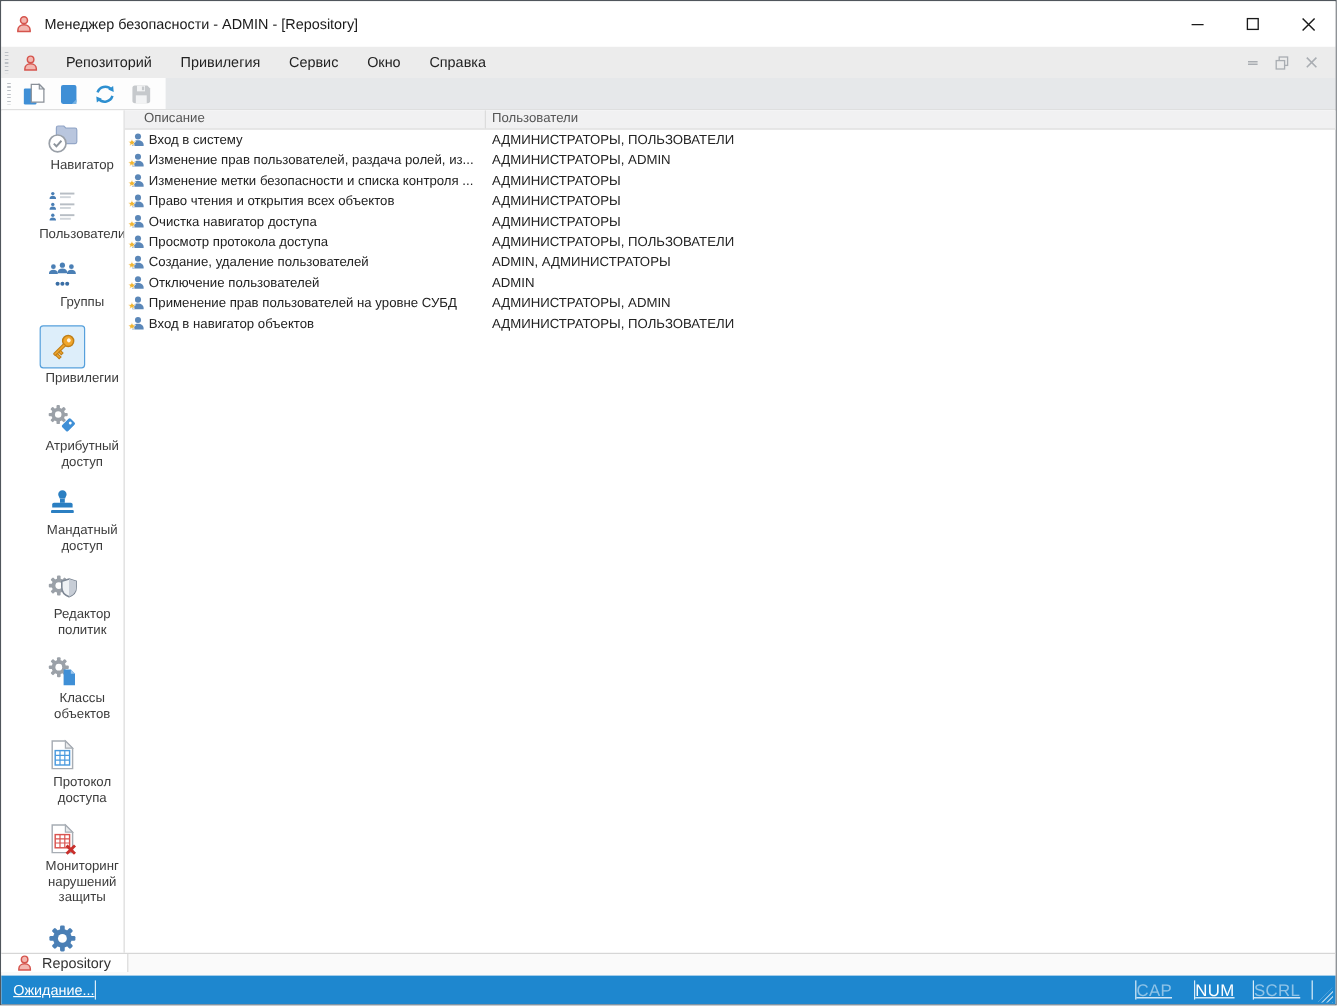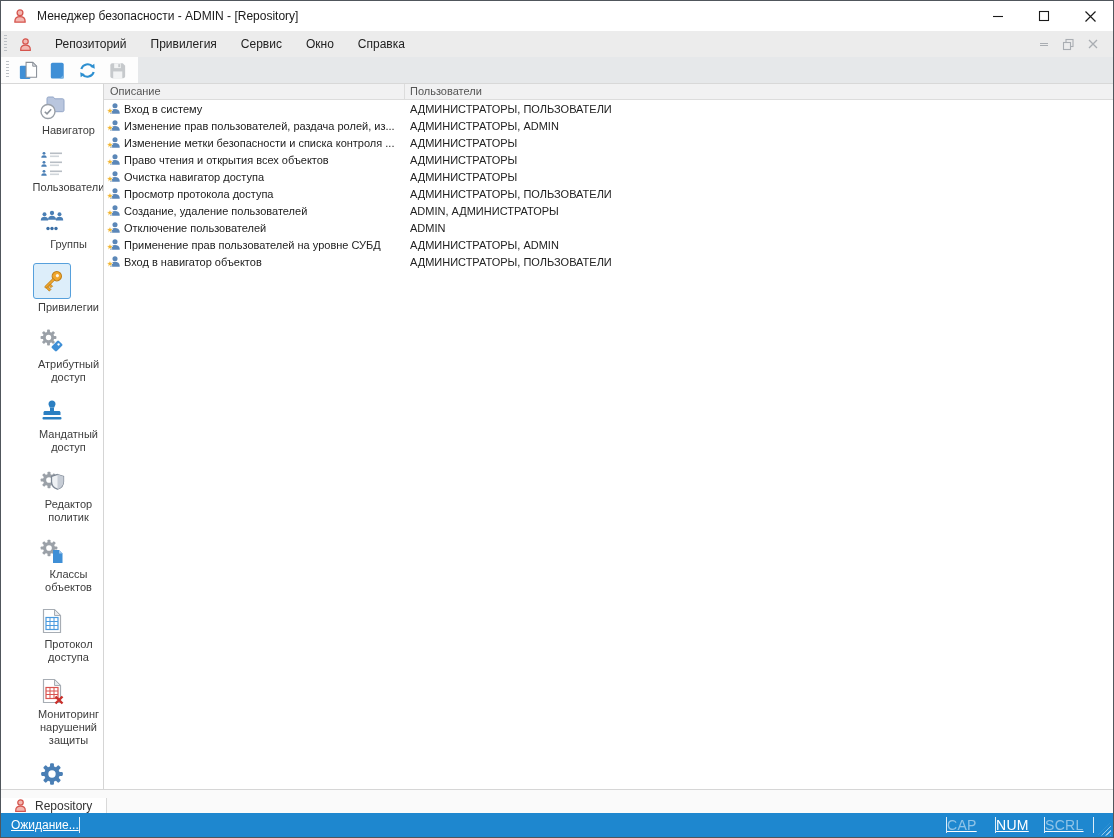--- a/index.html
+++ b/index.html
@@ -1,20 +1,20 @@
 <!DOCTYPE html>
 <html><head>
 <meta charset="utf-8">
 <style>
   * { margin:0; padding:0; box-sizing:border-box; }
   html,body { width:1114px; height:838px; font-family:"Liberation Sans","DejaVu Sans",sans-serif; background:#fff; }
   .window { width:1114px; height:838px; border:1px solid #50565c; display:flex; flex-direction:column; background:#fff; overflow:hidden; }
 
   
-  .titlebar { height:30px; background:#fff; display:flex; align-items:center; flex:none; }
+  .titlebar { height:38px; background:#fff; display:flex; align-items:center; flex:none; }
   .titlebar .app-ico { margin:0 9px 0 11px; display:flex; }
   .titlebar .title { font-size:12px; color:#1a1a1a; }
   .win-controls { margin-left:auto; display:flex; height:100%; }
   .win-btn { width:46px; height:100%; display:flex; align-items:center; justify-content:center; cursor:default; }
 
   
   .menubar { height:26px; background:#ececec; display:flex; align-items:center; flex:none; }
   .grip { width:3px; height:18px; margin:0 3px 0 3px; background:repeating-linear-gradient(to bottom,#bcc0c5 0 1px,transparent 1px 3px); flex:none; }
   .menubar .app-ico { margin:0 10px 0 8px; display:flex; }
   .menu-item { font-size:12px; color:#222; padding:0 12px; line-height:26px; }
@@ -30,31 +30,31 @@
   .main { flex:1; display:flex; min-height:0; border-top:1px solid #d8d8d8; }
   .sidebar { width:103px; flex:none; background:#fff; border-right:1px solid #d5d5d5; display:flex; flex-direction:column; align-items:center; padding-top:8px; gap:12px; overflow:hidden; }
   .side-item { width:96px; display:flex; flex-direction:column; align-items:center; cursor:default; }
   .side-item .ico-box { height:30px; display:flex; align-items:center; justify-content:center; }
   .side-item.selected .ico-box { width:38px; height:36px; background:#ddeefa; border:1px solid #56a0dc; border-radius:3px; }
   .side-label { font-size:11px; line-height:13px; color:#3c3c3c; text-align:center; margin-top:2px;margin-left:33px; }
 
   .content { flex:1; display:flex; flex-direction:column; background:#fff; min-width:0; }
   .thead { height:16px; background:#f1f1f2; border-bottom:1px solid #dcdcdc; display:flex; flex:none; font-size:11px; color:#555; }
   .th { line-height:15px; }
-  .col-desc { width:301px; flex:none; padding-left:6px; }
+  .col-desc { width:301px; flex:none; padding-left:16px; }
   .thead .col-desc { border-right:1px solid #dcdcdc; }
   .col-users { flex:1; padding-left:5px; min-width:0; }
   .tbody { flex:1; overflow:hidden; }
   .trow { height:17px; display:flex; align-items:center; font-size:11px; color:#222; }
   .trow .col-desc { display:flex; align-items:center; padding-left:2px; white-space:nowrap; overflow:hidden; }
   .row-ico { flex:none; width:15px; height:15px; margin-right:3px; display:flex; }
   .trow .col-users { white-space:nowrap; overflow:hidden; }
 
   
-  .tabstrip { height:24px; background:#fafafa; border-top:1px solid #d6d6d6; display:flex; align-items:flex-end; flex:none; }
+  .tabstrip { height:19px; background:#fafafa; border-top:1px solid #d6d6d6; display:flex; align-items:flex-start; flex:none; }
   .tab { display:flex; align-items:center; gap:7px; padding:0 14px 0 12px; background:#fff; border-right:1px solid #d9d9d9; font-size:12px; color:#333; }
 
   
   .statusbar { height:24px; background:#1e87cf; display:flex; align-items:center; flex:none; color:#fff;text-decoration:underline; }
   .status-text { font-size:12px; padding-left:10px; width:78px; }
   .sbar-sep { width:1px; height:16px; background:rgba(255,255,255,.85); flex:none; }
   .indicators { margin-left:auto; display:flex; align-items:center; }
   .ind { width:48px; text-align:left; font-size:14px; letter-spacing:.3px; }
   .ind.dim { color:rgba(255,255,255,.5); }
   .ind.on { color:#fff; }

